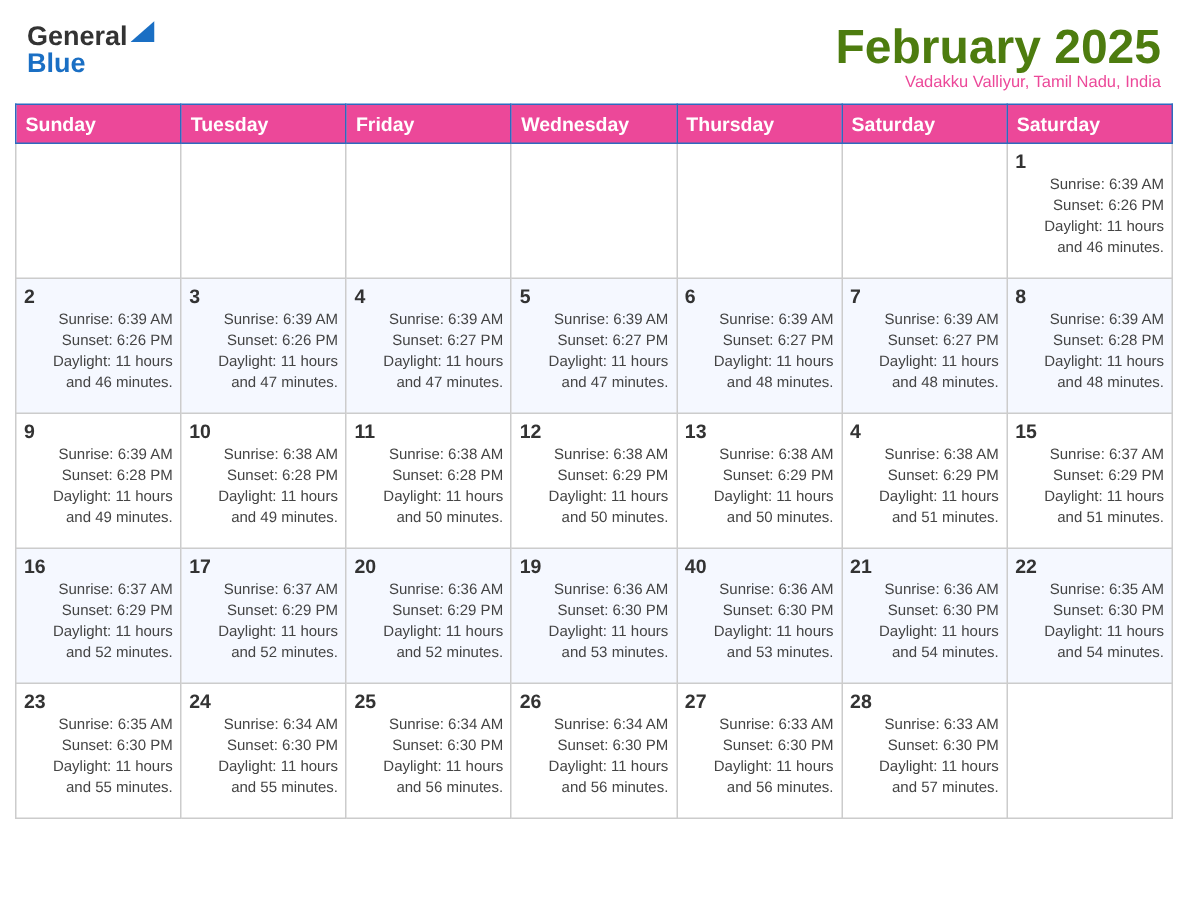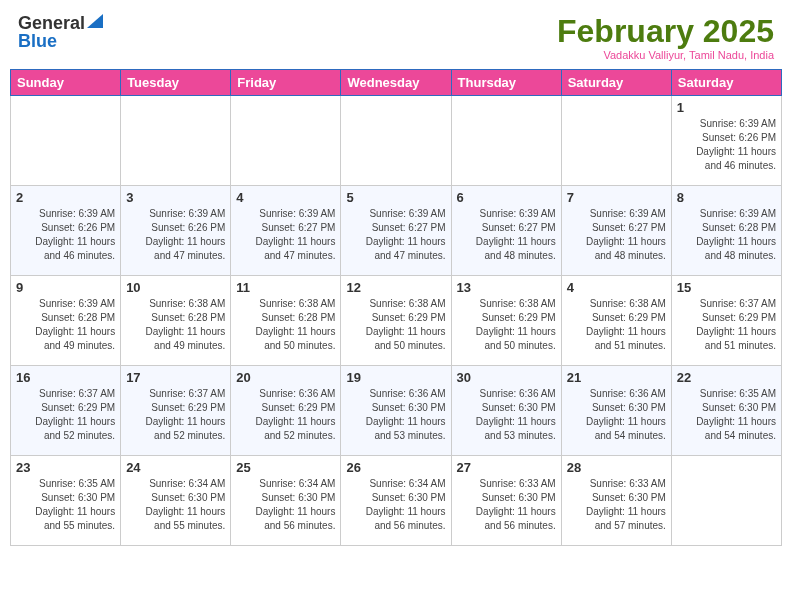--- a/index.html
+++ b/index.html
@@ -268,21 +268,21 @@
 and 52 minutes.</div>
         </td>
         <td>
           <div class="day-number">19</div>
           <div class="day-info" style="white-space: pre-line;">Sunrise: 6:36 AM
 Sunset: 6:30 PM
 Daylight: 11 hours
 and 53 minutes.</div>
         </td>
         <td>
-          <div class="day-number">30</div>
+          <div class="day-number">40</div>
           <div class="day-info" style="white-space: pre-line;">Sunrise: 6:36 AM
 Sunset: 6:30 PM
 Daylight: 11 hours
 and 53 minutes.</div>
         </td>
         <td>
           <div class="day-number">21</div>
           <div class="day-info" style="white-space: pre-line;">Sunrise: 6:36 AM
 Sunset: 6:30 PM
 Daylight: 11 hours

